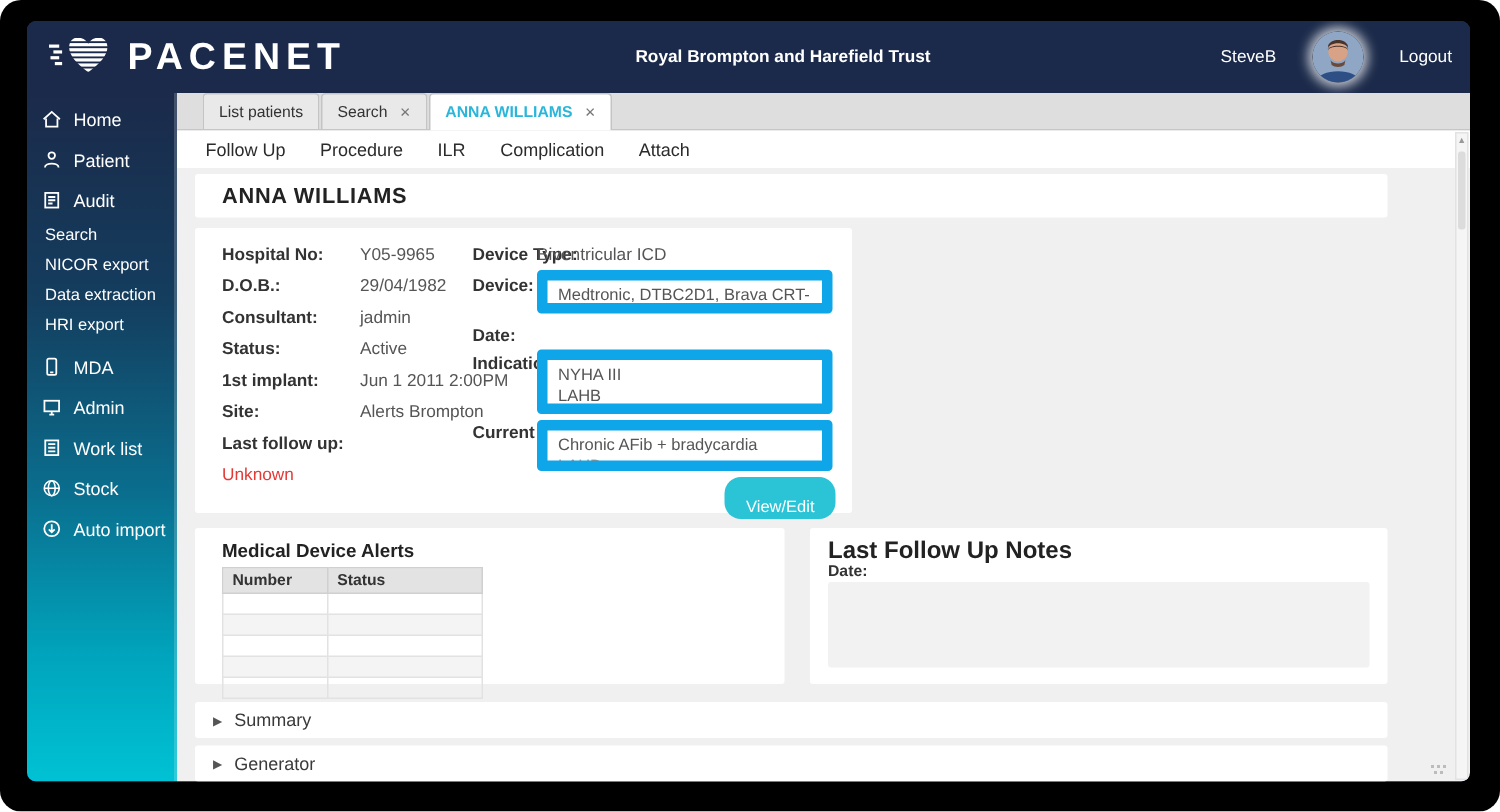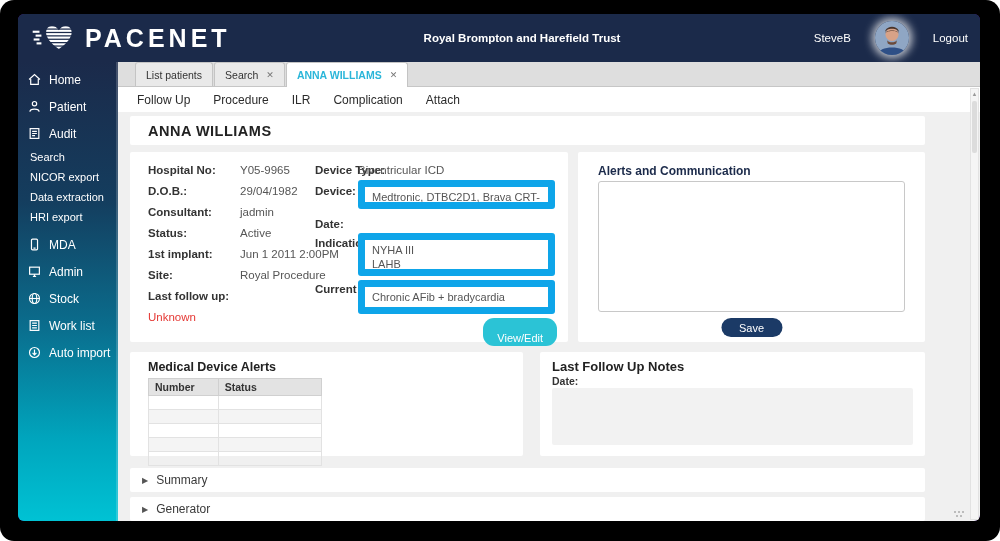--- a/index.html
+++ b/index.html
@@ -58,21 +58,21 @@
   .mda-panel{left:12px;top:290px;width:393px;height:104px;}
   .mda-panel h2{margin:8px 0 0 18px;font-size:12.5px;color:#222;}
   .mda-table{position:absolute;left:18px;top:26px;width:174px;border-collapse:collapse;font-size:10.5px;border:1px solid #d5d5d5;}
   .mda-table th{background:#e3e3e3;color:#333;text-align:left;font-weight:bold;padding:2px 6px;height:12px;border:1px solid #d0d0d0;}
   .mda-table td{height:11px;padding:1px 6px;border:1px solid #e2e2e2;}
   .mda-table tr:nth-child(even) td{background:#f4f4f4;}
   .mda-table col.c1{width:70px;} .mda-table col.c2{width:104px;}
 
   
   .notes-panel{left:422px;top:290px;width:385px;height:104px;}
-  .notes-panel h2{margin:7px 0 0 12px;font-size:13px;color:#222;}
+  .notes-panel h2{margin:7px 0 0 12px;font-size:16px;color:#222;}
   .date-label{position:absolute;left:12px;top:23px;font-size:10.5px;font-weight:bold;color:#333;}
   .notes-box{position:absolute;left:12px;top:36px;width:361px;height:57px;background:#f2f2f2;border-radius:2px;}
 
   
   .bar{left:12px;width:795px;height:24px;display:flex;align-items:center;cursor:pointer;}
   .summary-bar{top:406px;} .generator-bar{top:435px;}
   .caret{font-size:8px;color:#555;margin:0 8px 0 12px;}
   .bar .bar-label{font-size:12px;color:#3a3a3a;}
 
   
@@ -186,36 +186,36 @@
             <svg viewBox="0 0 12 12" fill="none" stroke="#fff" stroke-width="1.1">
               <rect x="1.5" y="2" width="9" height="6.5"></rect>
               <path d="M4.5 10.5 H7.5"></path>
               <path d="M6 8.5 V10.5"></path>
             </svg>
           </span>
           <span>Admin</span>
         </div>
         <div class="side-item">
           <span class="side-icon">
+            <svg viewBox="0 0 12 12" fill="none" stroke="#fff" stroke-width="1.1">
+              <rect x="2" y="1.5" width="8" height="9"></rect>
+              <path d="M3.8 3.8 H8.2 M3.8 6 H8.2 M3.8 8.2 H8.2"></path>
+            </svg>
+          </span>
+          <span>Work list</span>
+        </div>
+        <div class="side-item">
+          <span class="side-icon">
             <svg viewBox="0 0 12 12" fill="none" stroke="#fff" stroke-width="1">
               <circle cx="6" cy="6" r="4.6"></circle>
               <ellipse cx="6" cy="6" rx="2.1" ry="4.6"></ellipse>
               <path d="M1.4 6 H10.6"></path>
             </svg>
           </span>
           <span>Stock</span>
-        </div>
-        <div class="side-item">
-          <span class="side-icon">
-            <svg viewBox="0 0 12 12" fill="none" stroke="#fff" stroke-width="1.1">
-              <rect x="2" y="1.5" width="8" height="9"></rect>
-              <path d="M3.8 3.8 H8.2 M3.8 6 H8.2 M3.8 8.2 H8.2"></path>
-            </svg>
-          </span>
-          <span>Work list</span>
         </div>
         <div class="side-item">
           <span class="side-icon">
             <svg viewBox="0 0 12 12" fill="none" stroke="#fff" stroke-width="1.1">
               <circle cx="6" cy="6" r="4.6"></circle>
               <path d="M6 3.2 V8 M4.2 6.4 L6 8.2 L7.8 6.4"></path>
             </svg>
           </span>
           <span>Auto import</span>
         </div>
@@ -264,21 +264,21 @@
             <div class="f-row" style="top: 75px;">
               <span class="f-label">Status:</span>
               <span class="f-value">Active</span>
             </div>
             <div class="f-row" style="top: 96px;">
               <span class="f-label">1st implant:</span>
               <span class="f-value">Jun 1 2011 2:00PM</span>
             </div>
             <div class="f-row" style="top: 117px;">
               <span class="f-label">Site:</span>
-              <span class="f-value">Royal Procedure</span>
+              <span class="f-value">Alerts Brompton</span>
             </div>
             <div class="f-row" style="top: 138px;">
               <span class="f-label">Last follow up:</span>
               <span class="f-value"></span>
             </div>
             <div class="f-row" style="top: 159px;">
               <span class="f-value red">Unknown</span>
             </div>
           </div>
         <div class="m-label" style="top:12px;">Device Type:</div>
@@ -289,25 +289,20 @@
         <div class="m-label" style="top:85px;">Indications:</div>
         <div class="m-box" style="top:81px;height:43px;">NYHA III
 LAHB
 Status cardiomyopathy (non-ischaemic)</div>
         <div class="m-label" style="top:131px;">Current ECG:</div>
         <div class="m-box" style="top:128px;height:34px;">Chronic AFib + bradycardia
 LAHB</div>
         <button class="btn-viewedit">View/Edit</button>
       </section>
 
-      <section class="panel alerts-panel">
-        <h2>Alerts and Communication</h2>
-        <textarea style=""></textarea>
-        <button class="btn-save">Save</button>
-      </section>
 
       <section class="panel mda-panel">
         <h2>Medical Device Alerts</h2>
         <table class="mda-table" id="mdaTable">
           <colgroup>
               <col class="c1">
               <col class="c2">
             </colgroup>
           <thead>
               <tr id="mdaHead">

